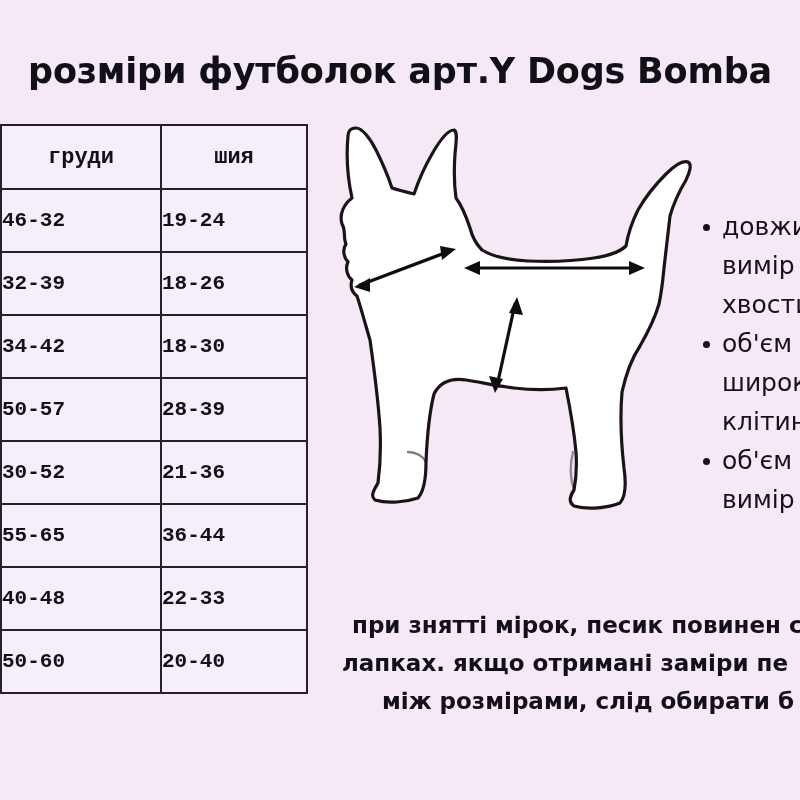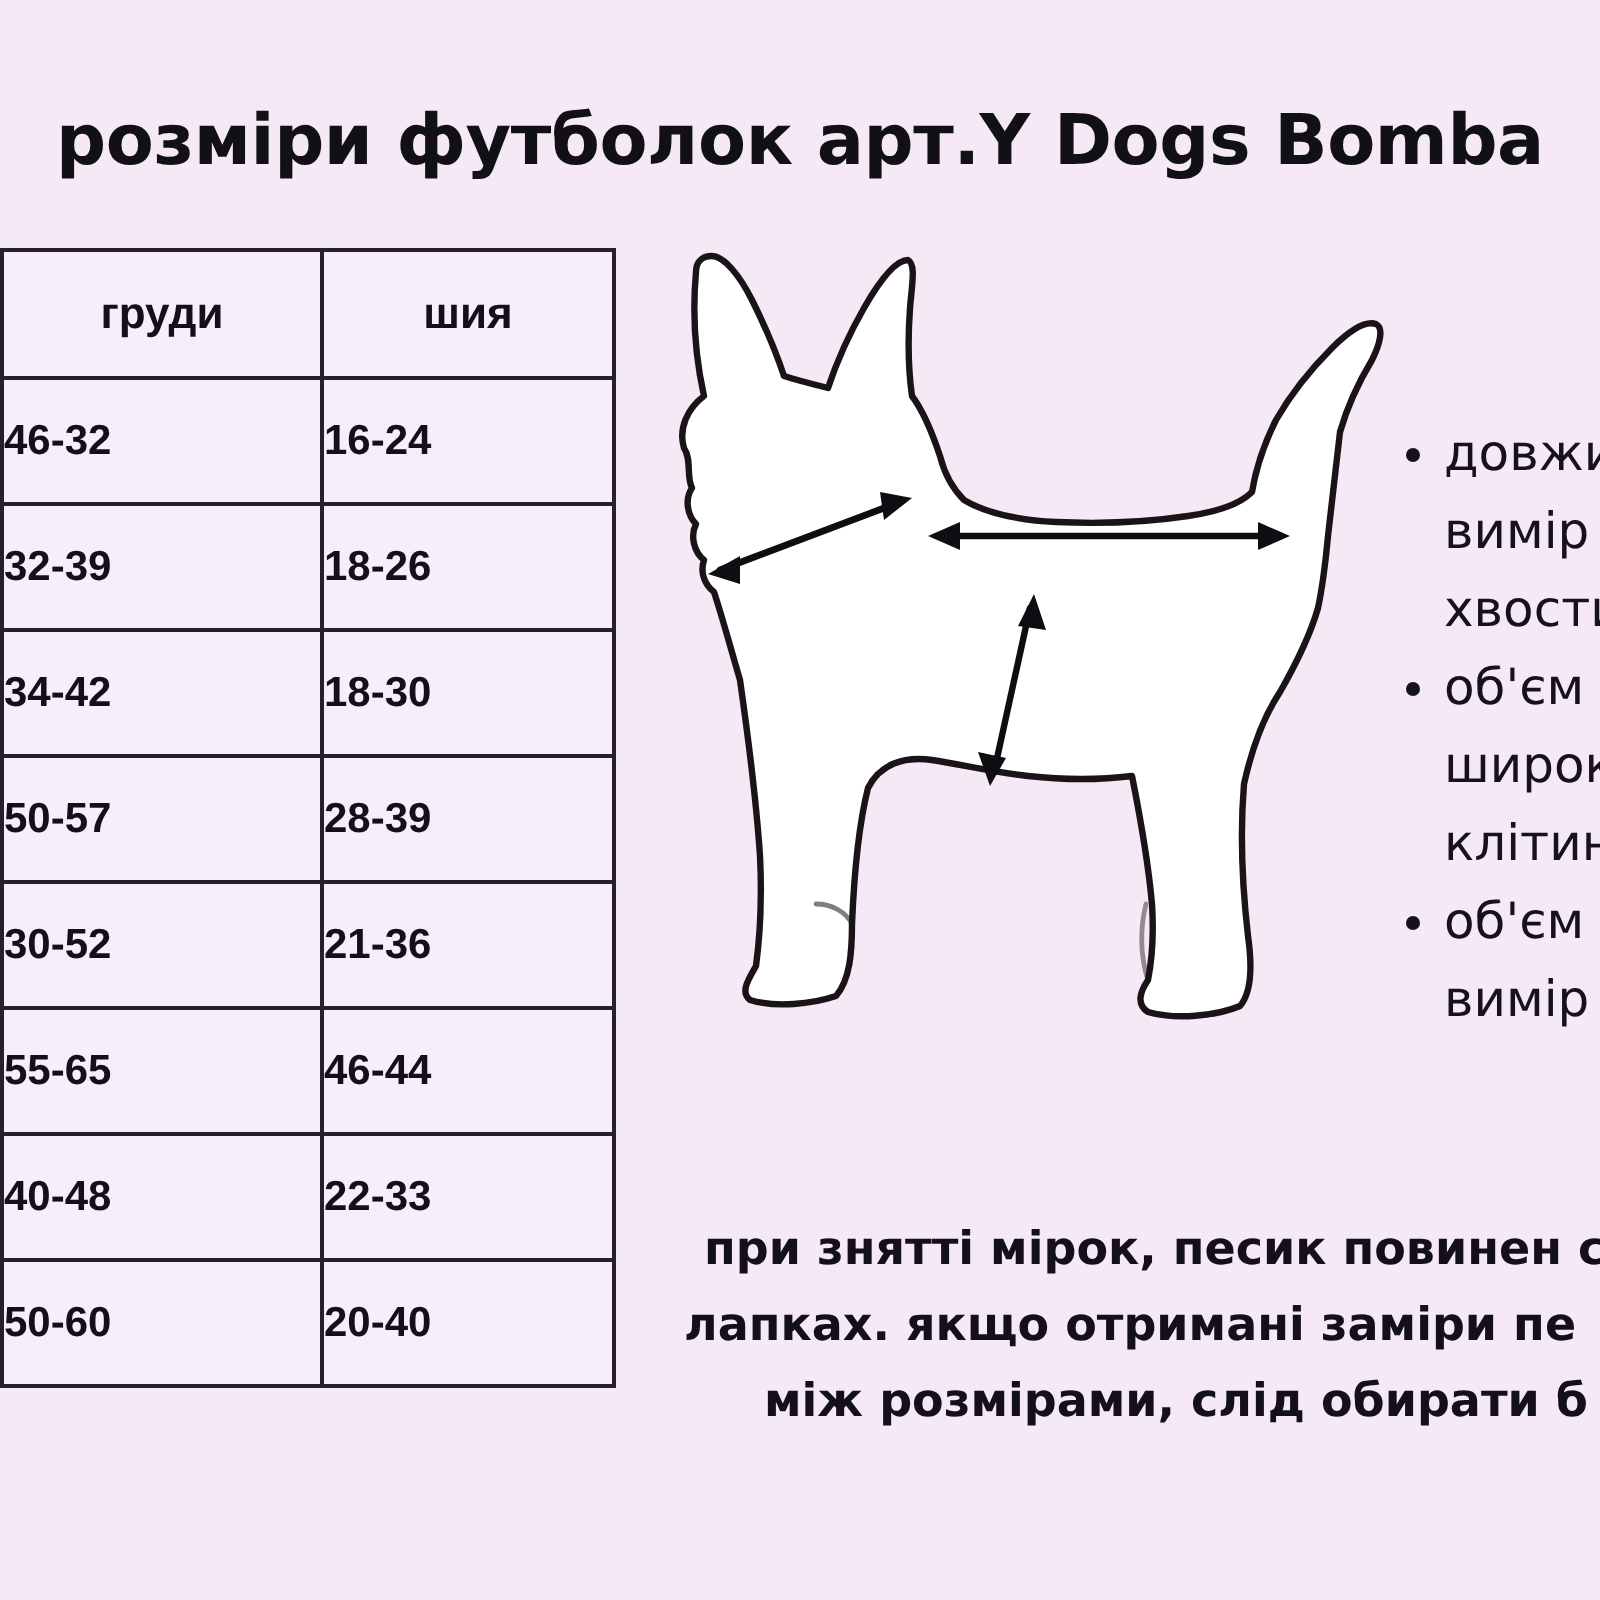--- a/index.html
+++ b/index.html
@@ -48,21 +48,21 @@
     border-collapse: collapse;
     table-layout: fixed;
     width: 426px;
     background: #f7eff8;
   }
   table.size-table th,
   table.size-table td {
     border: 2px solid #26202b;
     height: 61px;
     vertical-align: middle;
-    font-family: Liberation Sans, sans-serif;
+    font-family: Liberation Mono, monospace;
     font-weight: 700;
     font-size: 21px;
     color: #13101a;
     background: #f6eef8;
     padding: 0;
   }
   table.size-table th {
     font-size: 22px;
     height: 62px;
   }
@@ -149,21 +149,21 @@
         <tr>
           <th>довжина</th>
           <th>груди</th>
           <th>шия</th>
         </tr>
       </thead>
       <tbody>
         <tr>
           <td></td>
           <td>46-32</td>
-          <td>16-24</td>
+          <td>19-24</td>
         </tr>
         <tr>
           <td></td>
           <td>32-39</td>
           <td>18-26</td>
         </tr>
         <tr>
           <td></td>
           <td>34-42</td>
           <td>18-30</td>
@@ -174,21 +174,21 @@
           <td>28-39</td>
         </tr>
         <tr>
           <td></td>
           <td>30-52</td>
           <td>21-36</td>
         </tr>
         <tr>
           <td></td>
           <td>55-65</td>
-          <td>46-44</td>
+          <td>36-44</td>
         </tr>
         <tr>
           <td></td>
           <td>40-48</td>
           <td>22-33</td>
         </tr>
         <tr>
           <td></td>
           <td>50-60</td>
           <td>20-40</td>

